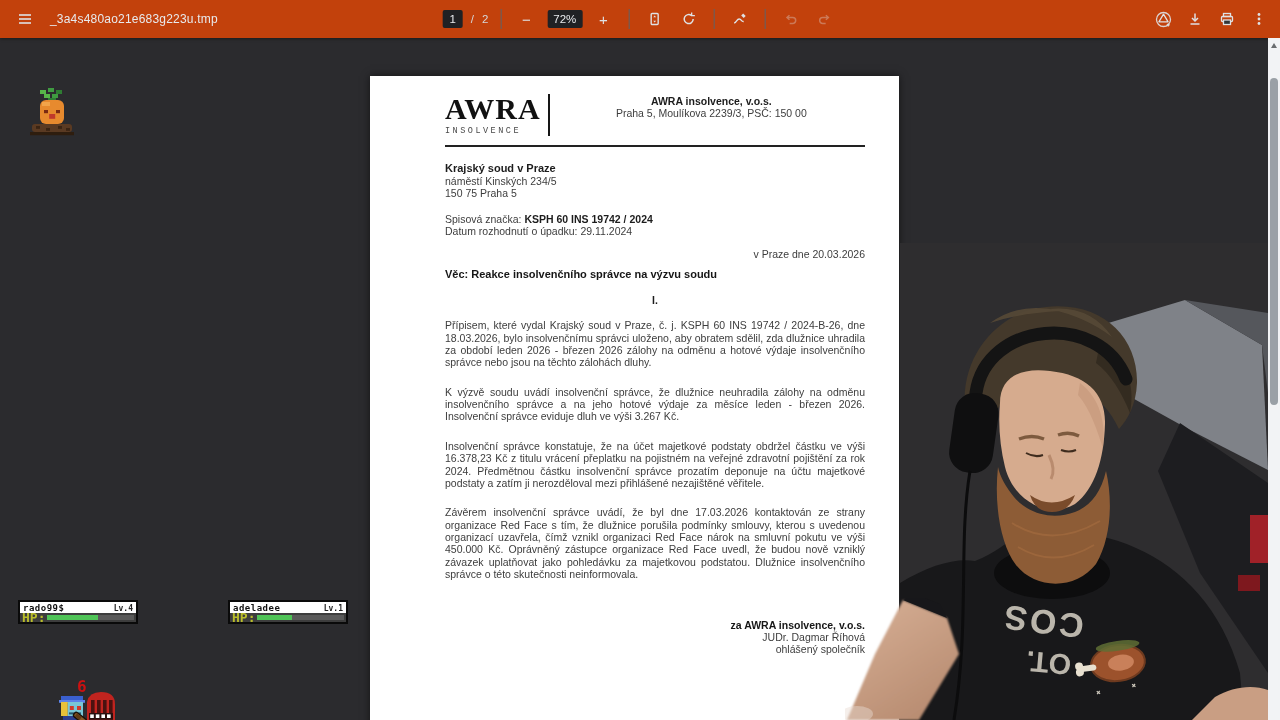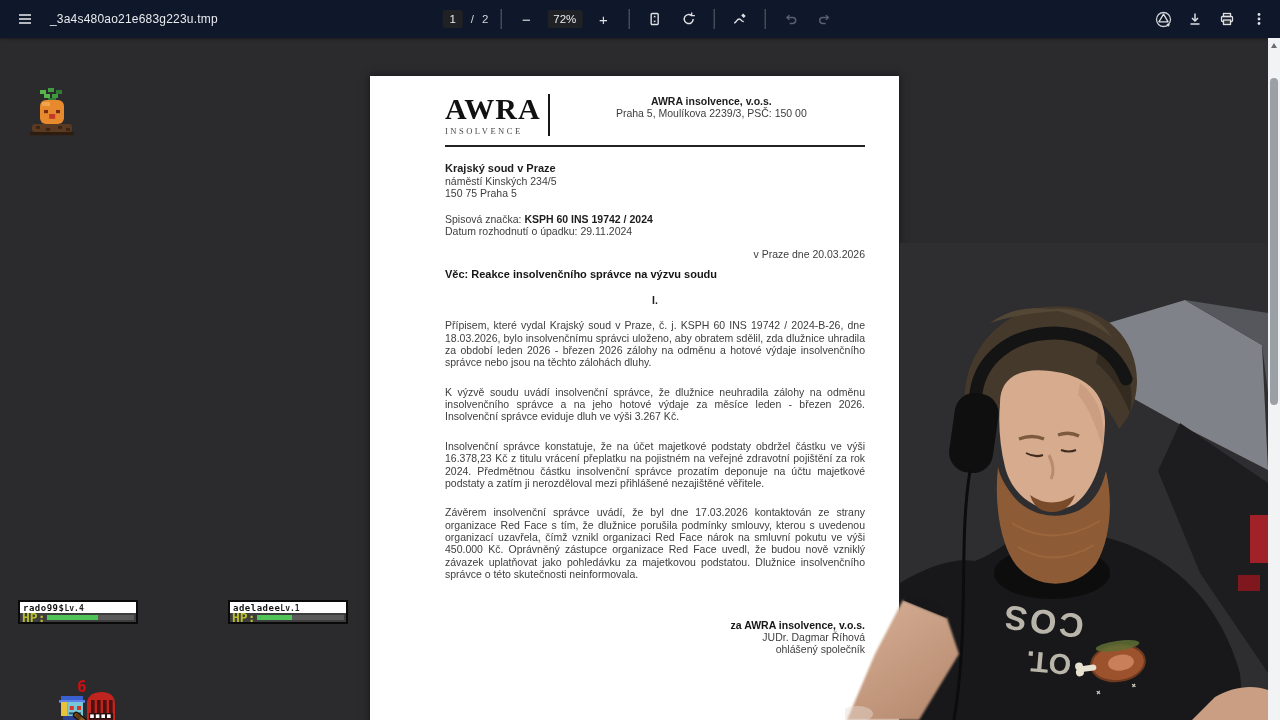--- a/index.html
+++ b/index.html
@@ -1,21 +1,21 @@
 <!DOCTYPE html>
 <html><head>
 <meta charset="utf-8">
 <style>
   * { margin:0; padding:0; box-sizing:border-box; }
   html,body { width:1280px; height:720px; overflow:hidden; background:#2b2b2e;
               font-family:"Liberation Sans", sans-serif; }
 
   
   .toolbar { position:absolute; left:0; top:0; width:1280px; height:38px;
-             background:#0f172a; color:#e8eaed; display:flex; align-items:center;
+             background:#c2410c; color:#e8eaed; display:flex; align-items:center;
              z-index:20; box-shadow:0 1px 3px rgba(0,0,0,.4); }
   .tb-left { display:flex; align-items:center; gap:12px; padding-left:12px; }
   .filename { font-size:12px; color:#e8eaed; letter-spacing:.2px; }
   .tb-center { position:absolute; left:50%; top:0; transform:translateX(-50%);
                height:38px; display:flex; align-items:center; gap:8px; }
   .tb-right { position:absolute; right:8px; top:0; height:38px; display:flex;
               align-items:center; gap:6px; }
   .tb-btn { width:26px; height:26px; display:flex; align-items:center; justify-content:center;
             border-radius:13px; cursor:pointer; color:#dfe1e4; }
   .tb-btn.disabled { opacity:.35; }
@@ -28,21 +28,21 @@
   
   .stage { position:absolute; left:0; top:38px; width:1280px; height:682px; background:#2b2b2e; }
   .page { position:absolute; left:370px; top:38px; width:529px; height:682px;
           background:#ffffff; z-index:2; box-shadow:0 0 8px rgba(0,0,0,.55);
           padding:18px 34px 0 75px; color:#3d3d3d; font-size:10.5px; line-height:1.18; }
 
   .letterhead { display:flex; align-items:flex-start; }
   .logo-wrap { padding-right:7px; border-right:2px solid #161616; margin-right:8px; }
   .logo-main { font-family:"Liberation Serif", serif; font-size:30px; font-weight:700;
                letter-spacing:1px; color:#111; line-height:1; }
-  .logo-sub { font-family:Liberation Serif, serif; font-size:8.5px; letter-spacing:2.5px;
+  .logo-sub { font-family:Liberation Mono, monospace; font-size:8.5px; letter-spacing:2.5px;
               color:#4a4a4a; margin-top:2px; }
   .lh-text { flex:1; text-align:center; padding-top:1px; }
   .lh-bold { font-weight:bold; color:#1c1c1c; }
   .lh-line { color:#3d3d3d; }
   .lh-rule { border-top:2px solid #222; margin-top:9px; }
 
   .recipient { margin-top:15px; }
   .recipient .r0 { font-weight:bold; color:#1c1c1c; font-size:11px; }
   .case-block { margin-top:13px; }
   .bold { font-weight:bold; color:#1c1c1c; }
@@ -65,21 +65,21 @@
   
   .webcam { position:absolute; left:900px; top:243px; width:368px; height:477px;
             z-index:4; overflow:hidden; }
   .arm-overlay { position:absolute; left:845px; top:598px; width:130px; height:122px;
                  z-index:6; pointer-events:none; }
 
   
   .hp-widget { position:absolute; width:120px; height:24px; border:2px solid #0a0a0a;
                background:#ffffff; z-index:3;
                font-family:"DejaVu Sans Mono", monospace; }
-  .hp-top { height:11px; display:flex; justify-content:flex-start; align-items:center;
+  .hp-top { height:11px; display:flex; justify-content:space-between; align-items:center;
             padding:1px 3px 0 3px; background:#fff; }
   .hp-name { font-size:9px; font-weight:bold; color:#111; letter-spacing:.5px; }
   .hp-level { font-size:8px; font-weight:bold; color:#222; }
   .hp-bottom { height:9px; background:#3d3d3d; display:flex; align-items:center;
                padding:0 2px; gap:2px; }
   .hp-label { font-size:13px; font-weight:bold; color:#b9bd2b; line-height:1; }
   .hp-track { flex:1; height:5px; background:#5a5a5a; }
   .hp-fill { height:5px; background:#4fc457; }
 
   .sprite { position:absolute; z-index:3; image-rendering:pixelated; }

